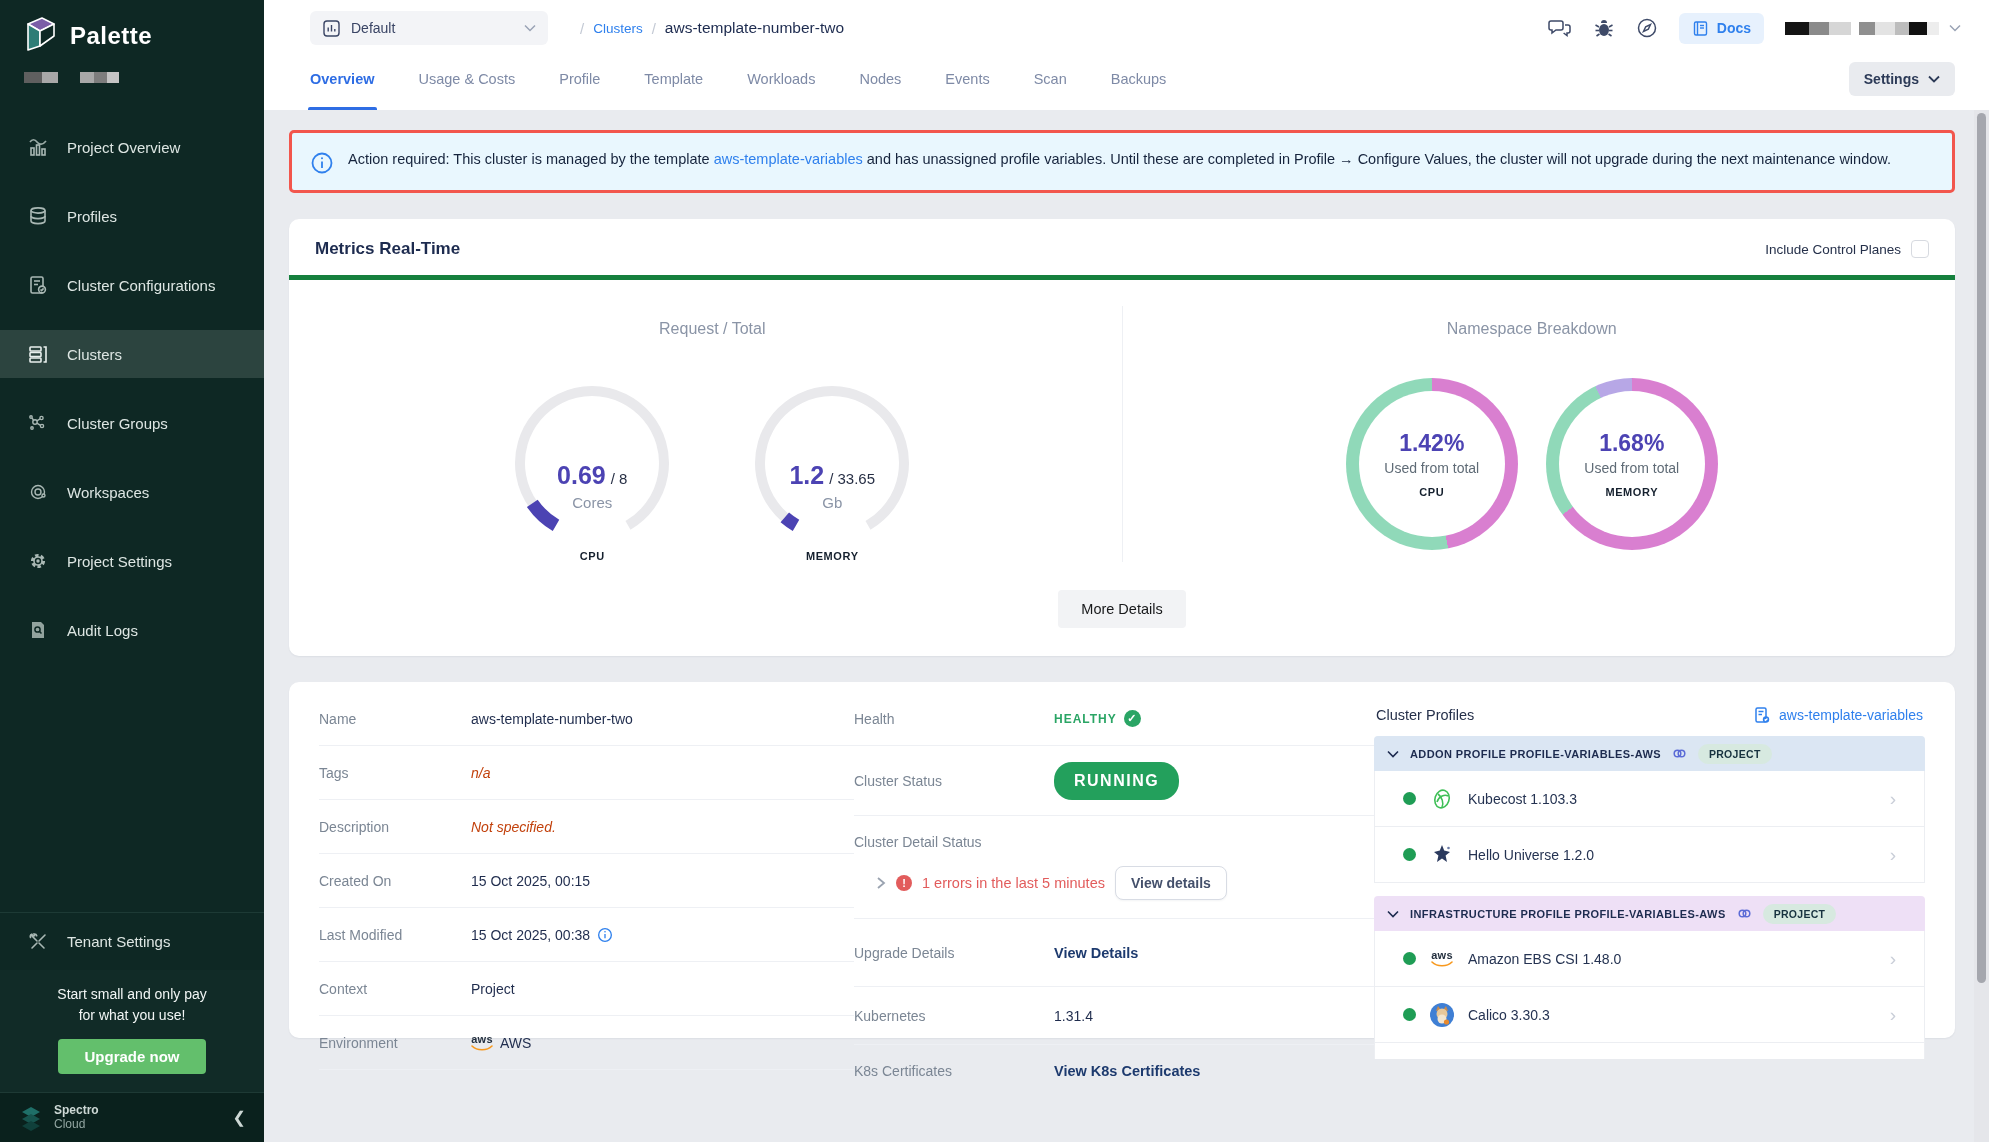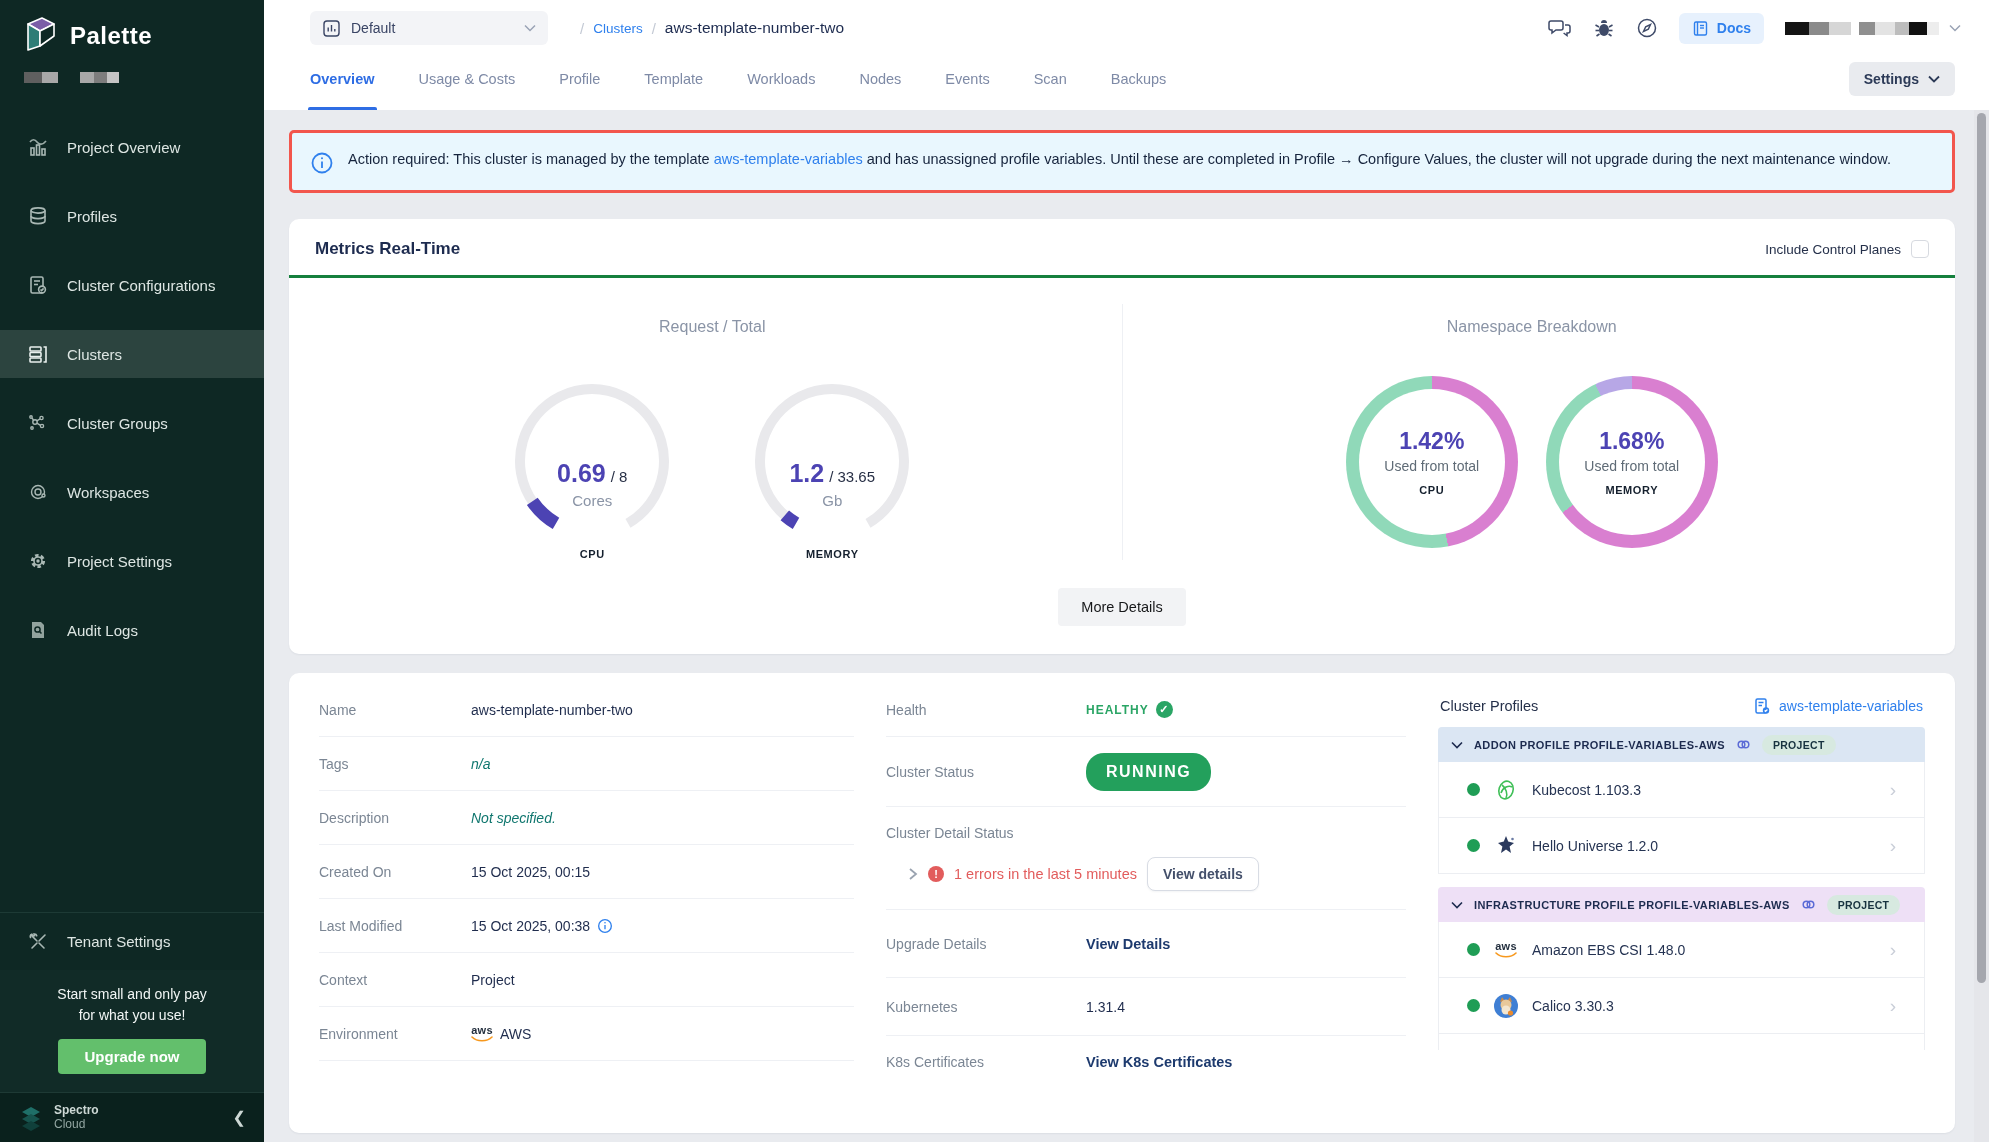--- a/index.html
+++ b/index.html
@@ -62,21 +62,21 @@
 
   
   .alert { border:3px solid #f2564d; border-radius:5px; background:#e9f7fe; display:flex; gap:14px; padding:15px 18px; align-items:flex-start; }
   .alert-icon { margin-top:3px; flex:none; }
   .alert-text { font-size:14.5px; line-height:1.6; color:#16243d; }
   .alert-link { color:#2f80ed; cursor:pointer; }
 
   
   .card { background:#ffffff; border-radius:10px; box-shadow:0 1px 2px rgba(20,30,60,.06); }
   .metrics-card { margin-top:26px; }
-  .m-head { display:flex; align-items:center; justify-content:space-between; padding:20px 26px 16px; border-bottom:3px solid #15803d; }
+  .m-head { display:flex; align-items:center; justify-content:space-between; padding:20px 26px 16px; border-bottom:5px solid #15803d; }
   .m-title { font-size:17px; font-weight:700; color:#1d2b4f; }
   .icp { display:flex; align-items:center; gap:10px; font-size:13.5px; color:#25304a; }
   .checkbox { width:18px; height:18px; border:1px solid #d7dae0; border-radius:4px; background:#fff; cursor:pointer; }
   .m-body { display:flex; padding:26px 14px 4px; }
   .m-half { flex:1; display:flex; flex-direction:column; align-items:center; }
   .m-half + .m-half { border-left:1px solid #eef0f4; }
   .m-sub { font-size:16px; color:#8a94a6; margin:14px 0 40px; }
   .gauge-row { display:flex; gap:30px; }
   .gauge-block { width:210px; display:flex; flex-direction:column; align-items:center; }
   .gauge-wrap { position:relative; width:170px; height:170px; }
@@ -90,25 +90,25 @@
   .donut-block { display:flex; flex-direction:column; align-items:center; }
   .donut { width:172px; height:172px; border-radius:50%; position:relative; }
   .donut-inner { position:absolute; inset:13px; border-radius:50%; background:#fff; display:flex; flex-direction:column; align-items:center; justify-content:center; }
   .d-pct { font-size:23px; font-weight:700; color:#4c43b3; }
   .d-cap { font-size:14px; color:#5f6b76; margin-top:3px; }
   .d-label { font-size:11px; font-weight:700; letter-spacing:0.6px; color:#15202e; margin-top:10px; }
   .more-row { display:flex; justify-content:center; padding:24px 0 28px; }
   .more-btn { background:#f2f3f5; border:none; border-radius:4px; padding:11px 23px; font-size:14.5px; color:#17181a; cursor:pointer; }
 
   
-  .details-card { margin-top:19px; padding:10px 30px 30px; display:grid; grid-template-columns:535px 520px 1fr; column-gap:32px; height:460px; }
+  .details-card { margin-top:26px; padding:10px 30px 30px; display:grid; grid-template-columns:535px 520px 1fr; height:356px; }
   .drow { display:grid; grid-template-columns:152px 1fr; align-items:center; min-height:54px; border-bottom:1px solid #eef0f4; font-size:14px; }
   .dlabel { color:#7b8694; }
   .dvalue { color:#1f2c4d; }
-  .muted { color:#0f766e; font-style:italic; }
+  .muted { color:#c2410c; font-style:italic; }
   .aws-chip { display:inline-flex; align-items:center; gap:7px; }
   .aws-logo { display:flex; flex-direction:column; align-items:center; line-height:1; }
   .aws-word { font-size:11px; font-weight:700; color:#232f3e; letter-spacing:0.3px; }
   .info-i { color:#2f80ed; margin-left:7px; display:inline-flex; vertical-align:-3px; cursor:pointer; }
 
   .healthy { color:#2aa565; font-size:12px; font-weight:700; letter-spacing:1px; display:flex; align-items:center; gap:7px; }
   .check-badge { width:17px; height:17px; border-radius:50%; background:#2aa565; color:#fff; display:flex; align-items:center; justify-content:center; font-size:11px; }
   .pill { display:inline-block; background:#23a05c; color:#fff; font-size:16px; font-weight:700; letter-spacing:1.5px; border-radius:18px; padding:10px 20px; }
   .mrow { border-bottom:1px solid #eef0f4; display:grid; grid-template-columns:200px 1fr; align-items:center; font-size:14px; }
   .mrow-tall { padding:18px 0; display:block; }

